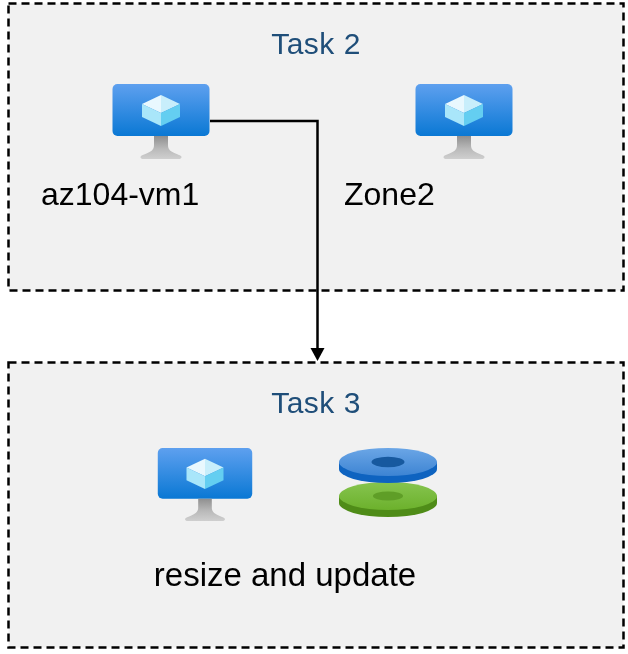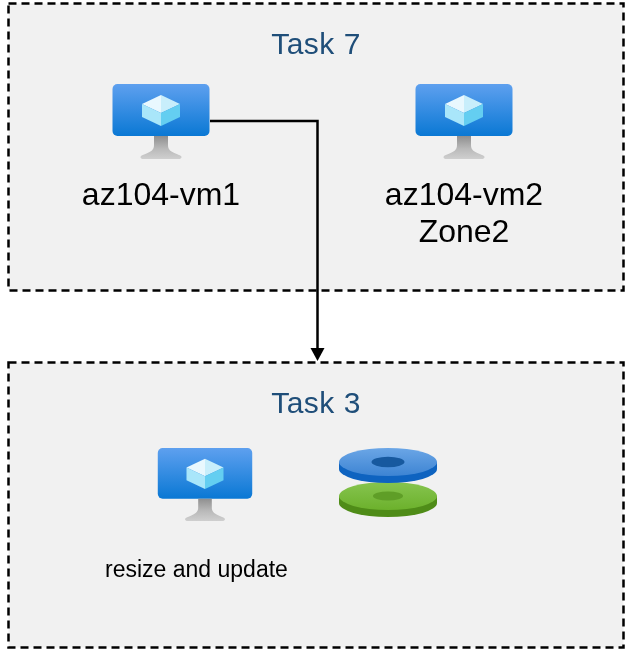--- a/index.html
+++ b/index.html
@@ -47,35 +47,34 @@
   .t2 { top: 386px; }
 
   .icon { position: absolute; }
   .vm1   { left: 112px; top: 84px;  width: 98px;  height: 76px; }
   .vm2   { left: 415px; top: 84px;  width: 98px;  height: 76px; }
   .vm3   { left: 157px; top: 448px; width: 96px;  height: 74px; }
   .disks { left: 338px; top: 447px; width: 100px; height: 70px; }
 
   .label {
     position: absolute;
-    text-align: center;
     font-size: 32px;
     line-height: 37px;
     color: #000000;
   }
   .vm1-label { left: 41px;  top: 176px; width: 240px; }
   .vm2-label { left: 344px; top: 176px; width: 240px; }
 
   .caption {
     position: absolute;
     left: 105px;
     top: 556px;
     width: 360px;
-    text-align: left;
-    font-size: 23px;
+    text-align: center;
+    font-size: 33px;
     color: #000000;
   }
 
   .symbol-store {
     position: absolute;
     width: 0; height: 0;
     overflow: hidden;
   }
 </style>
 </head>
@@ -127,34 +126,33 @@
 
   <svg class="backdrop" viewBox="0 0 628 654">
     <rect class="task-box" x="8.5" y="3.5" width="615" height="287"></rect>
     <rect class="task-box" x="8.5" y="362.5" width="615" height="285"></rect>
     <g>
       <path class="arrow-line" d="M210 121 H317.5 V349"></path>
       <path class="arrow-head" d="M310.5 348 L324.5 348 L317.5 361 Z"></path>
     </g>
   </svg>
 
-  <div class="title t1">Task 7</div>
+  <div class="title t1">Task 2</div>
 
   <svg class="icon vm1">
     <use href="#vm-icon"></use>
   </svg>
   <svg class="icon vm2">
     <use href="#vm-icon"></use>
   </svg>
 
   <div class="label vm1-label">
     <div>az104-vm1</div>
   </div>
   <div class="label vm2-label">
-    <div>az104-vm2</div>
     <div>Zone2</div>
   </div>
 
   <div class="title t2">Task 3</div>
 
   <svg class="icon vm3">
     <use href="#vm-icon"></use>
   </svg>
   <svg class="icon disks">
     <use href="#disks-icon"></use>

